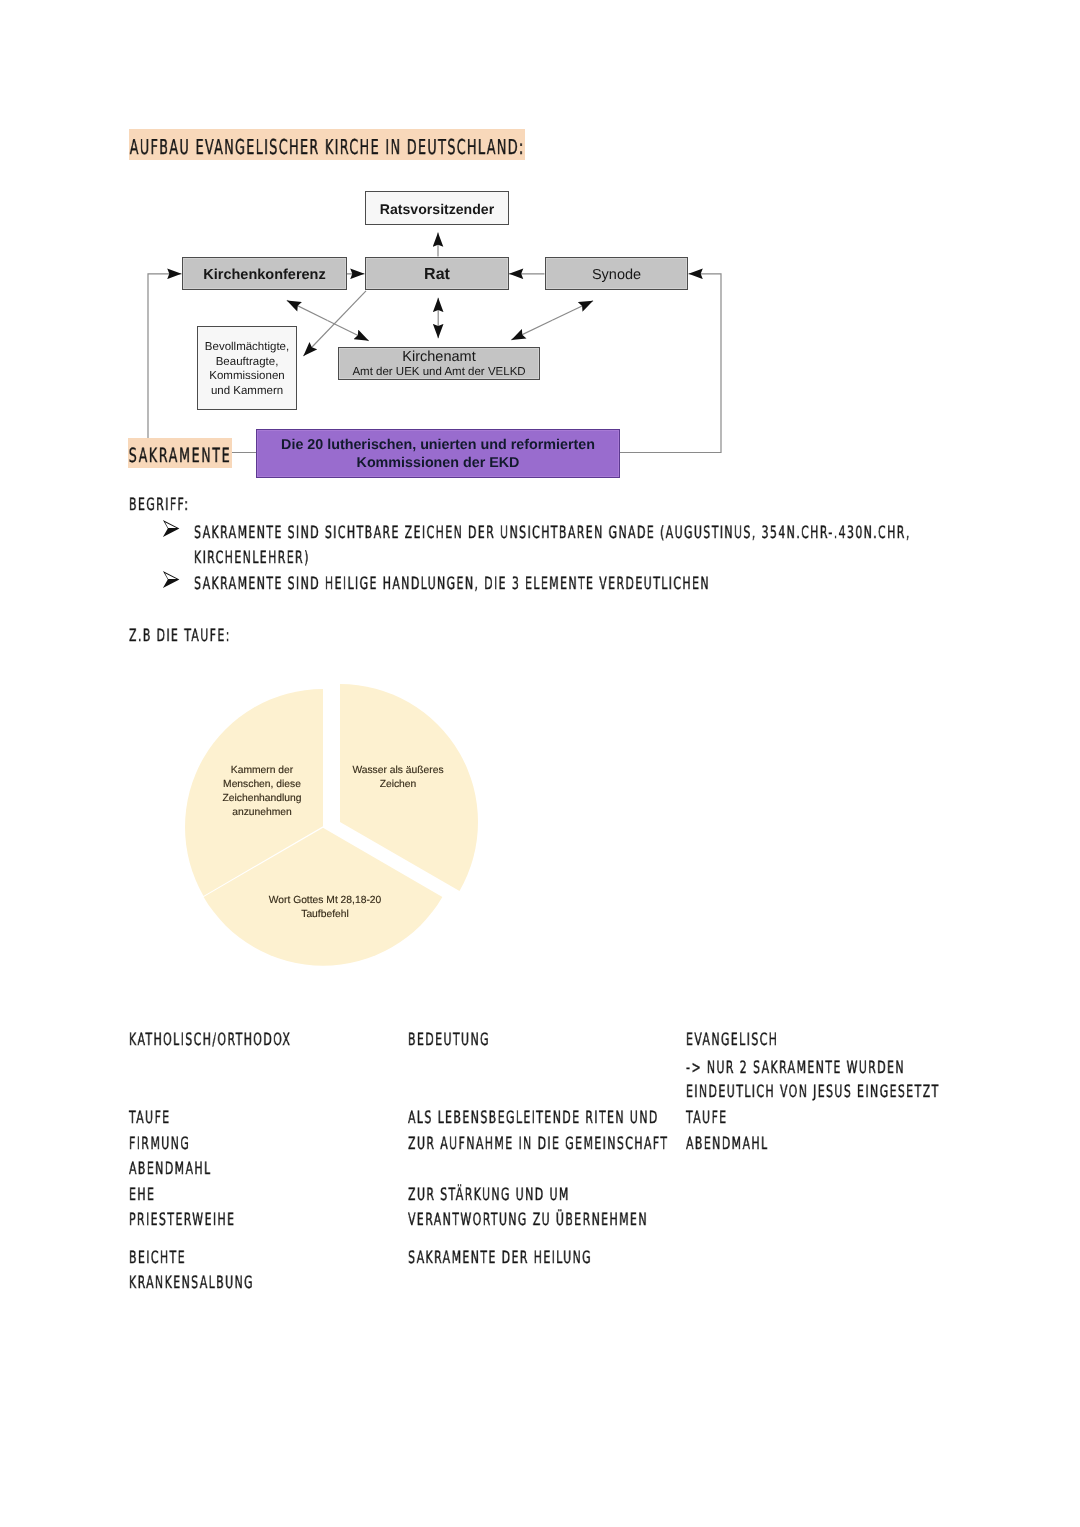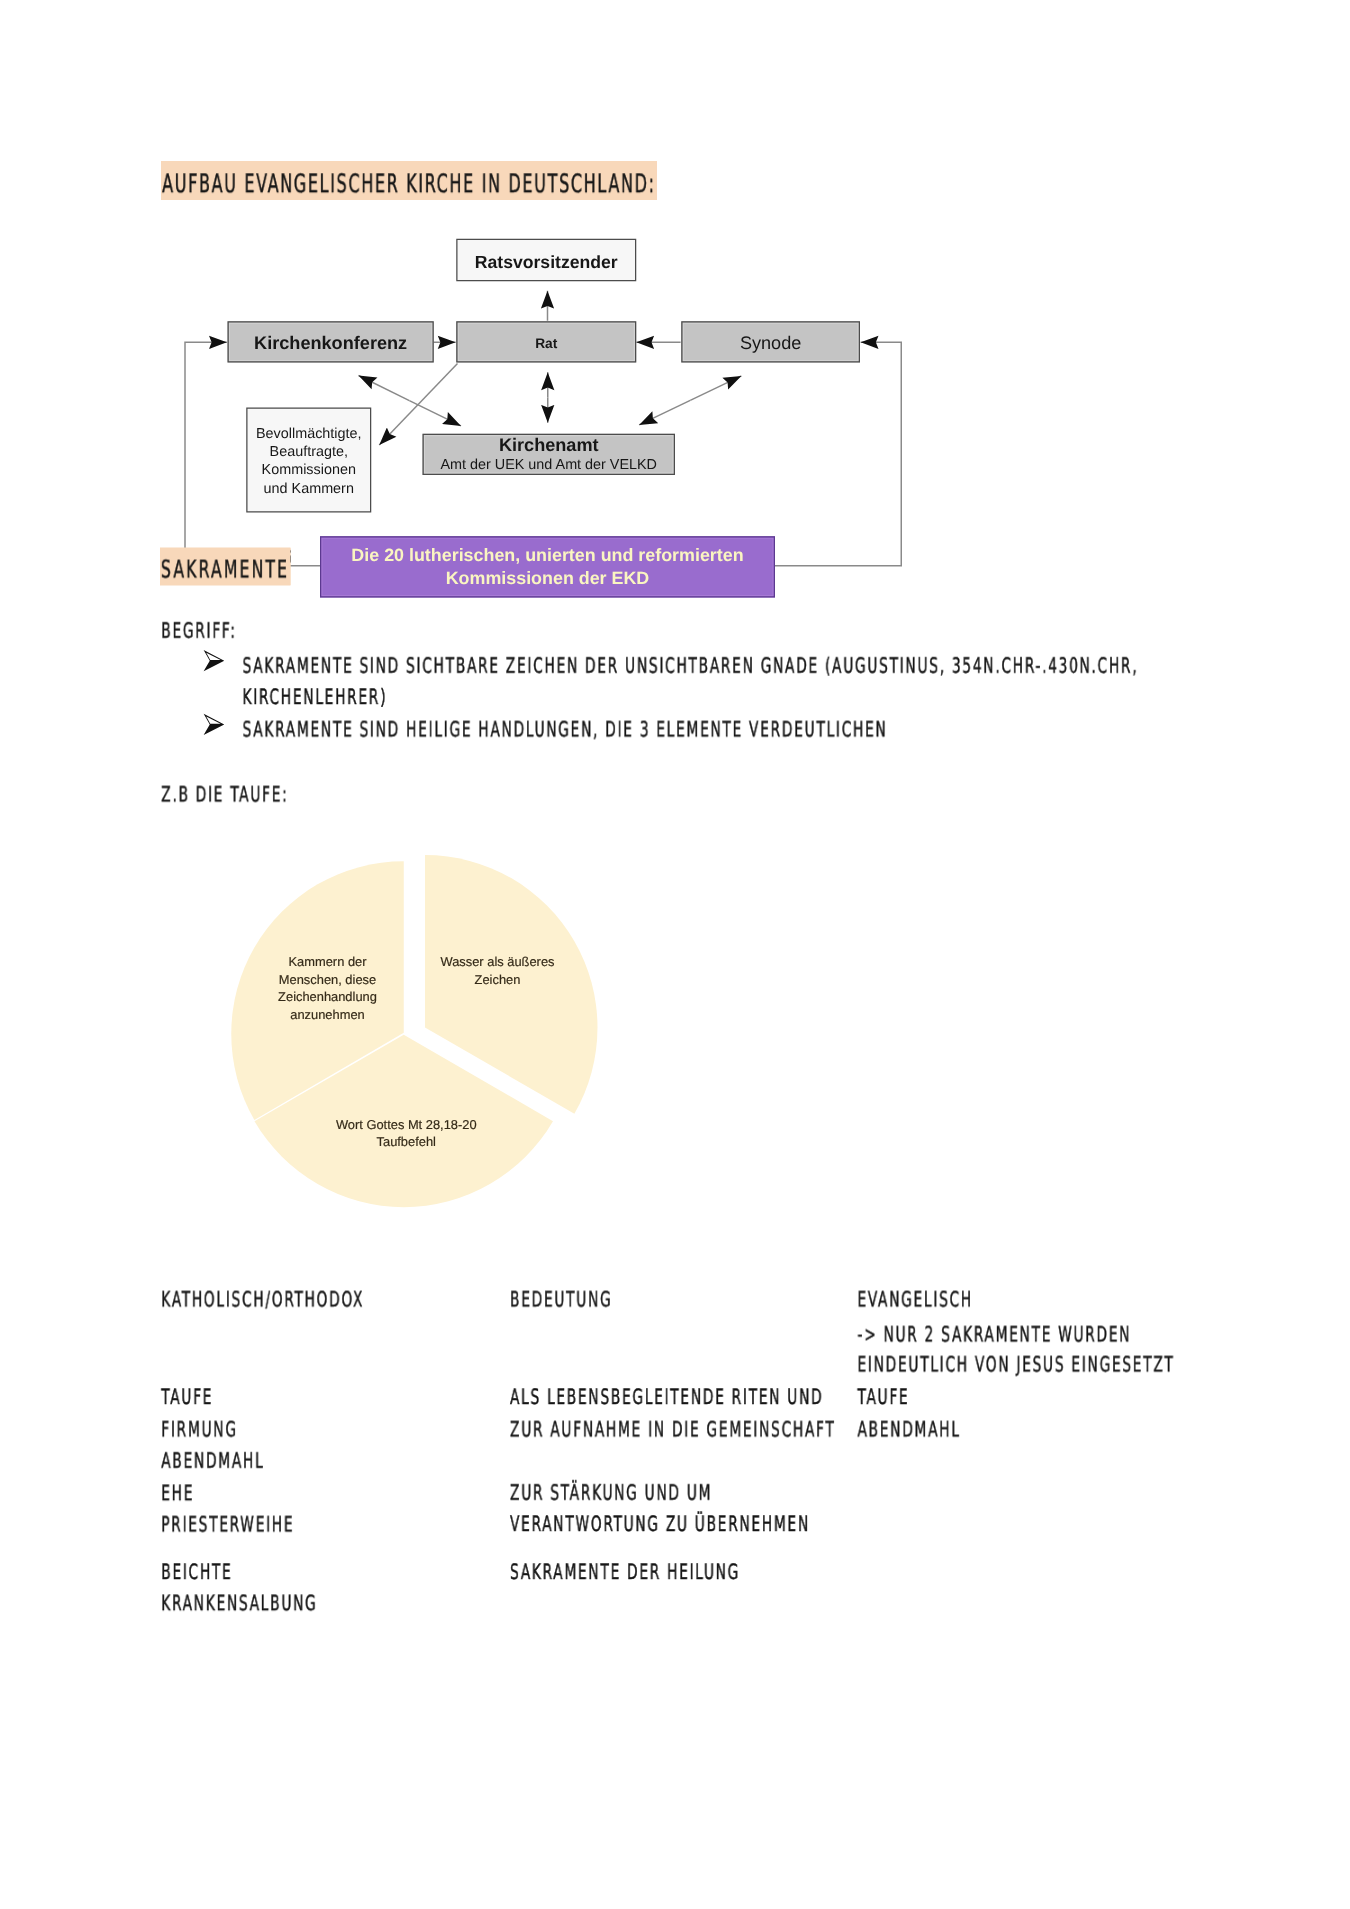--- a/index.html
+++ b/index.html
@@ -19,26 +19,26 @@
   .hl{background:#f8d8ba;padding:6.2px 1px 1.2px 1px;}
 
   
   #orgchart{position:absolute;left:0;top:0;width:1080px;height:1527px;
             pointer-events:none;}
   #orgchart-wrap{filter:blur(0.45px) contrast(0.97);}
   .obox{position:absolute;box-sizing:border-box;
         font-family:"Liberation Sans",sans-serif;
         display:flex;flex-direction:column;align-items:center;
         justify-content:center;text-align:center;color:#141414;}
-  .obox b{font-weight:bold;display:block;}
+  .obox b{font-weight:normal;display:block;}
   .obox>span{position:relative;top:1px;}
   .ogray{background:#c6c6c6;border:1.4px solid #4a4a4a;
          box-shadow:inset 0 0 0 1px #d4d4d4;}
   .owhite{background:#fbfbfb;border:1.4px solid #4a4a4a;}
-  .opurple{background:#9a6bd0;border:1.4px solid #5b3790;color:#fef9c3;
+  .opurple{background:#9a6bd0;border:1.4px solid #5b3790;color:#0f172a;
            box-shadow:inset 0 0 0 1px #a87ad8;text-align:right;}
 
   
   #pie{position:absolute;}
   .plabel{position:absolute;text-align:center;color:#342a18;
           font-family:"Liberation Sans",sans-serif;font-size:10.3px;
           line-height:14.1px;white-space:pre-line;filter:blur(0.35px);
           -webkit-text-stroke:0.14px #342a18;}
 </style>
 </head>
@@ -83,21 +83,21 @@
     </svg>
 
     <div class="obox owhite" style="left:365px;top:191px;width:144px;height:34px;font-size:14.1px;font-weight:bold;">
       <span>Ratsvorsitzender</span>
     </div>
 
     <div class="obox ogray" style="left:182px;top:257px;width:165px;height:33px;font-size:14.5px;font-weight:bold;">
       <span>Kirchenkonferenz</span>
     </div>
 
-    <div class="obox ogray" style="left:365px;top:257px;width:144px;height:33px;font-size:11px;font-weight:bold;">
+    <div class="obox ogray" style="left:365px;top:257px;width:144px;height:33px;font-size:16px;font-weight:bold;">
       <span>Rat</span>
     </div>
 
     <div class="obox ogray" style="left:545px;top:257px;width:143px;height:33px;font-size:14.5px;font-weight:normal;">
       <span>Synode</span>
     </div>
 
     <div class="obox owhite" style="left:197px;top:326px;width:100px;height:84px;font-size:11.5px;line-height:14.5px;">
       <span style="white-space:pre-line;">Bevollmächtigte,
 Beauftragte,

